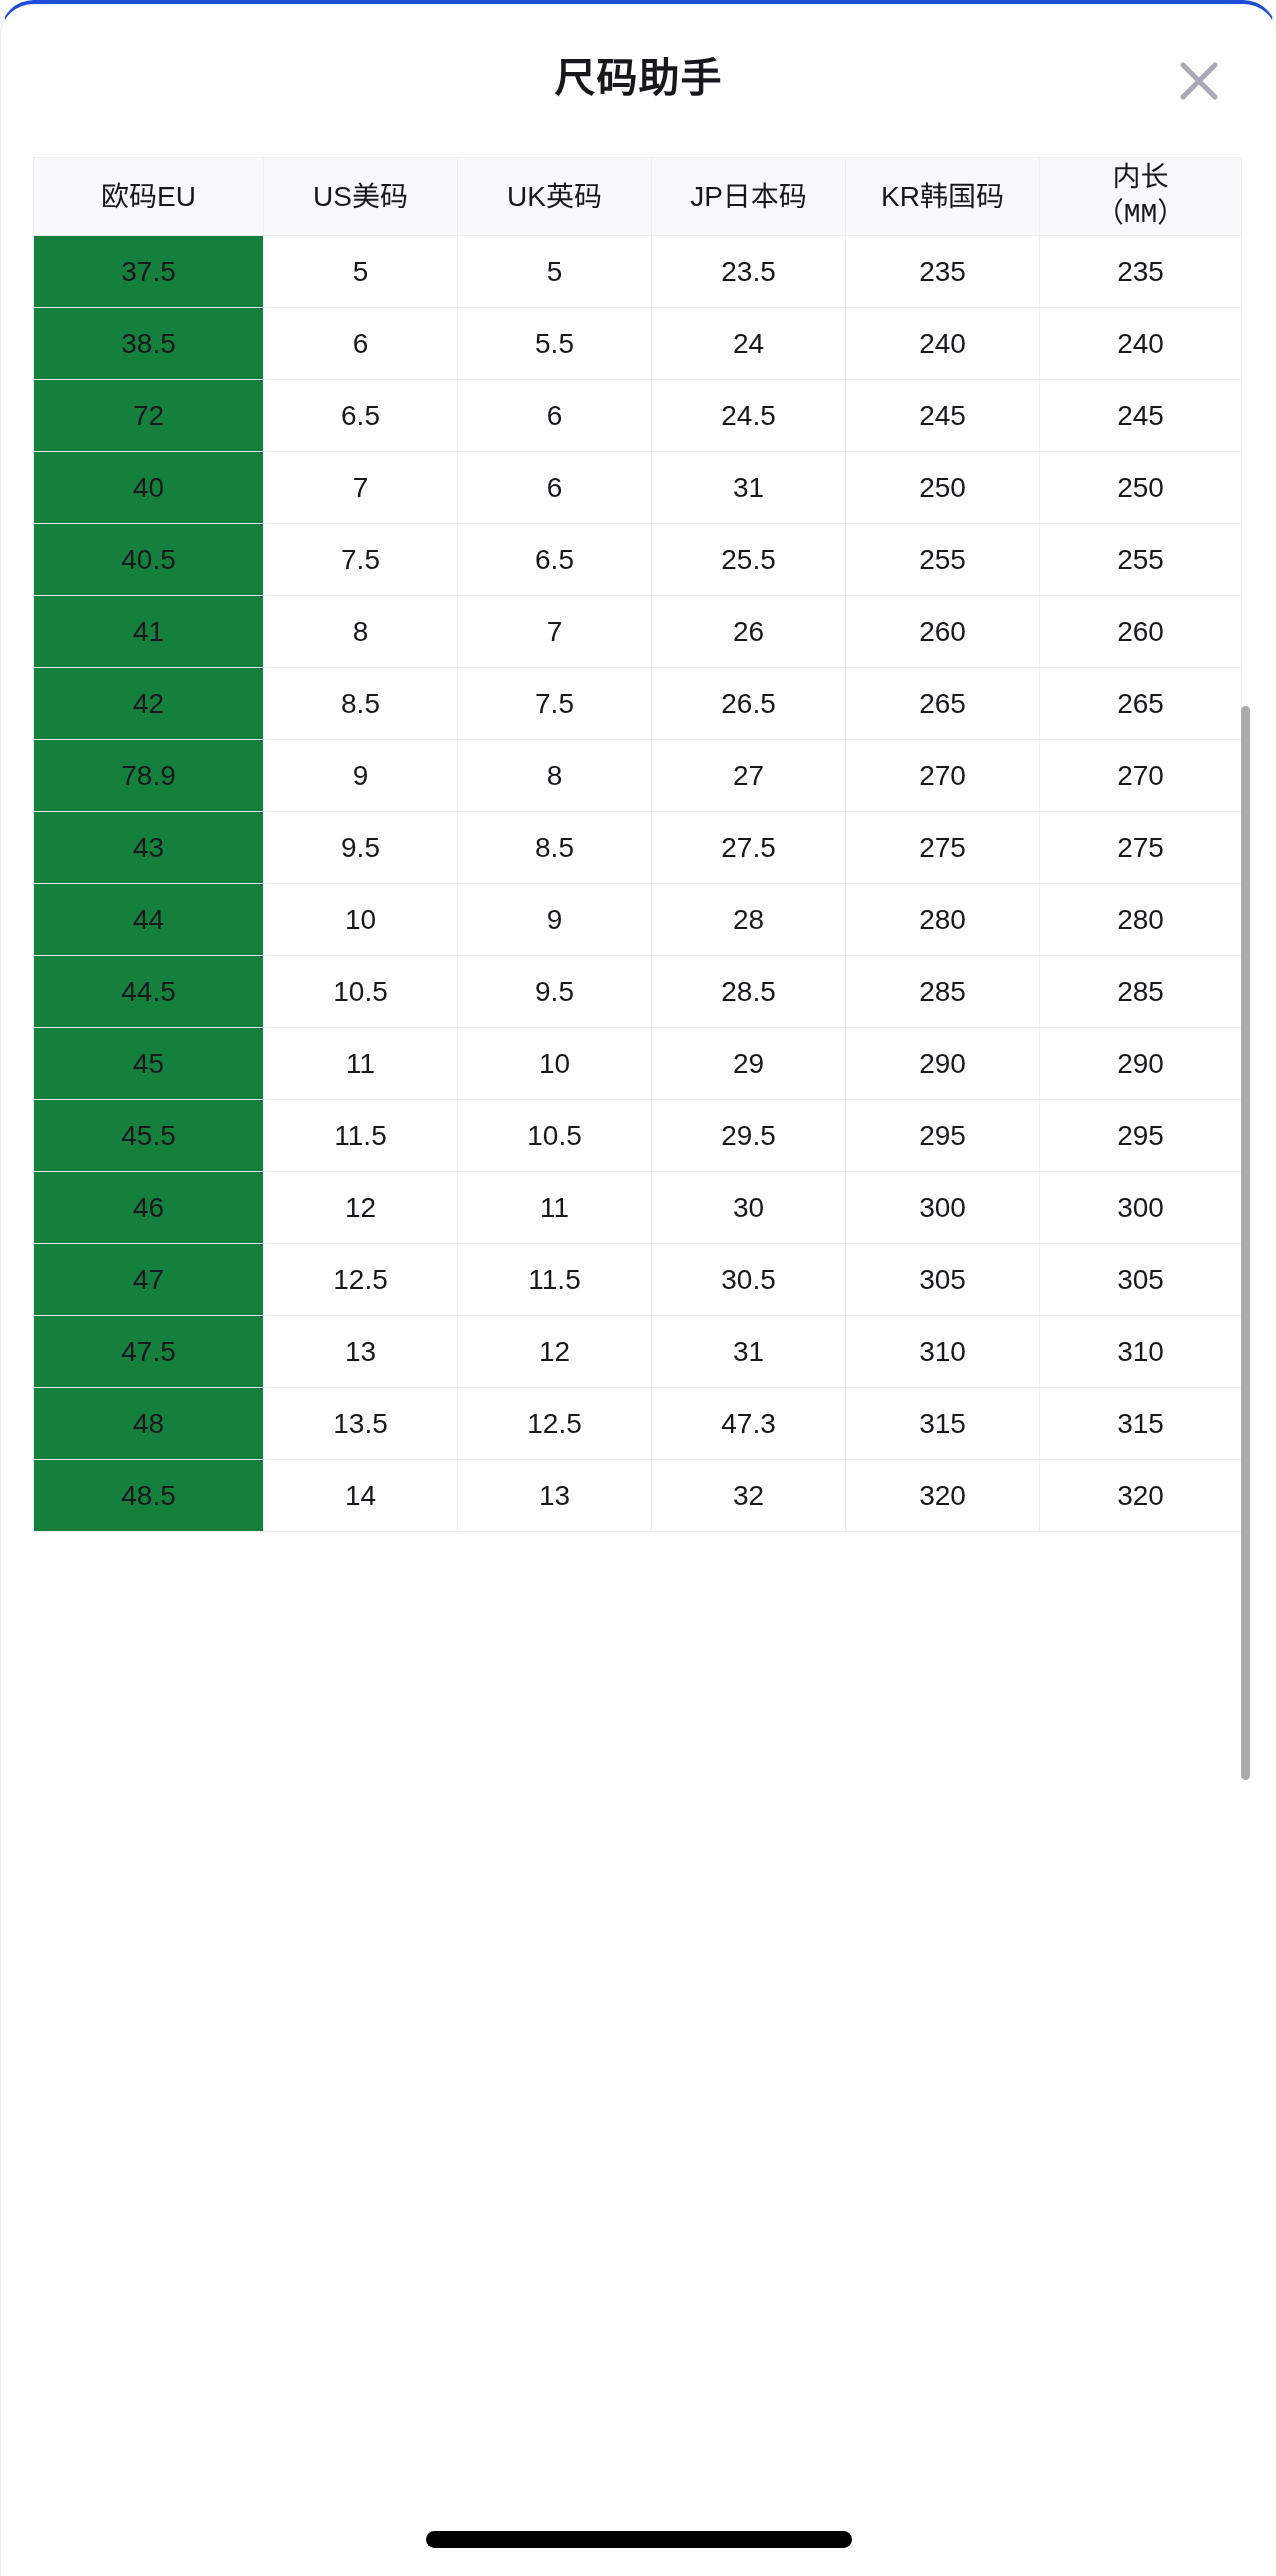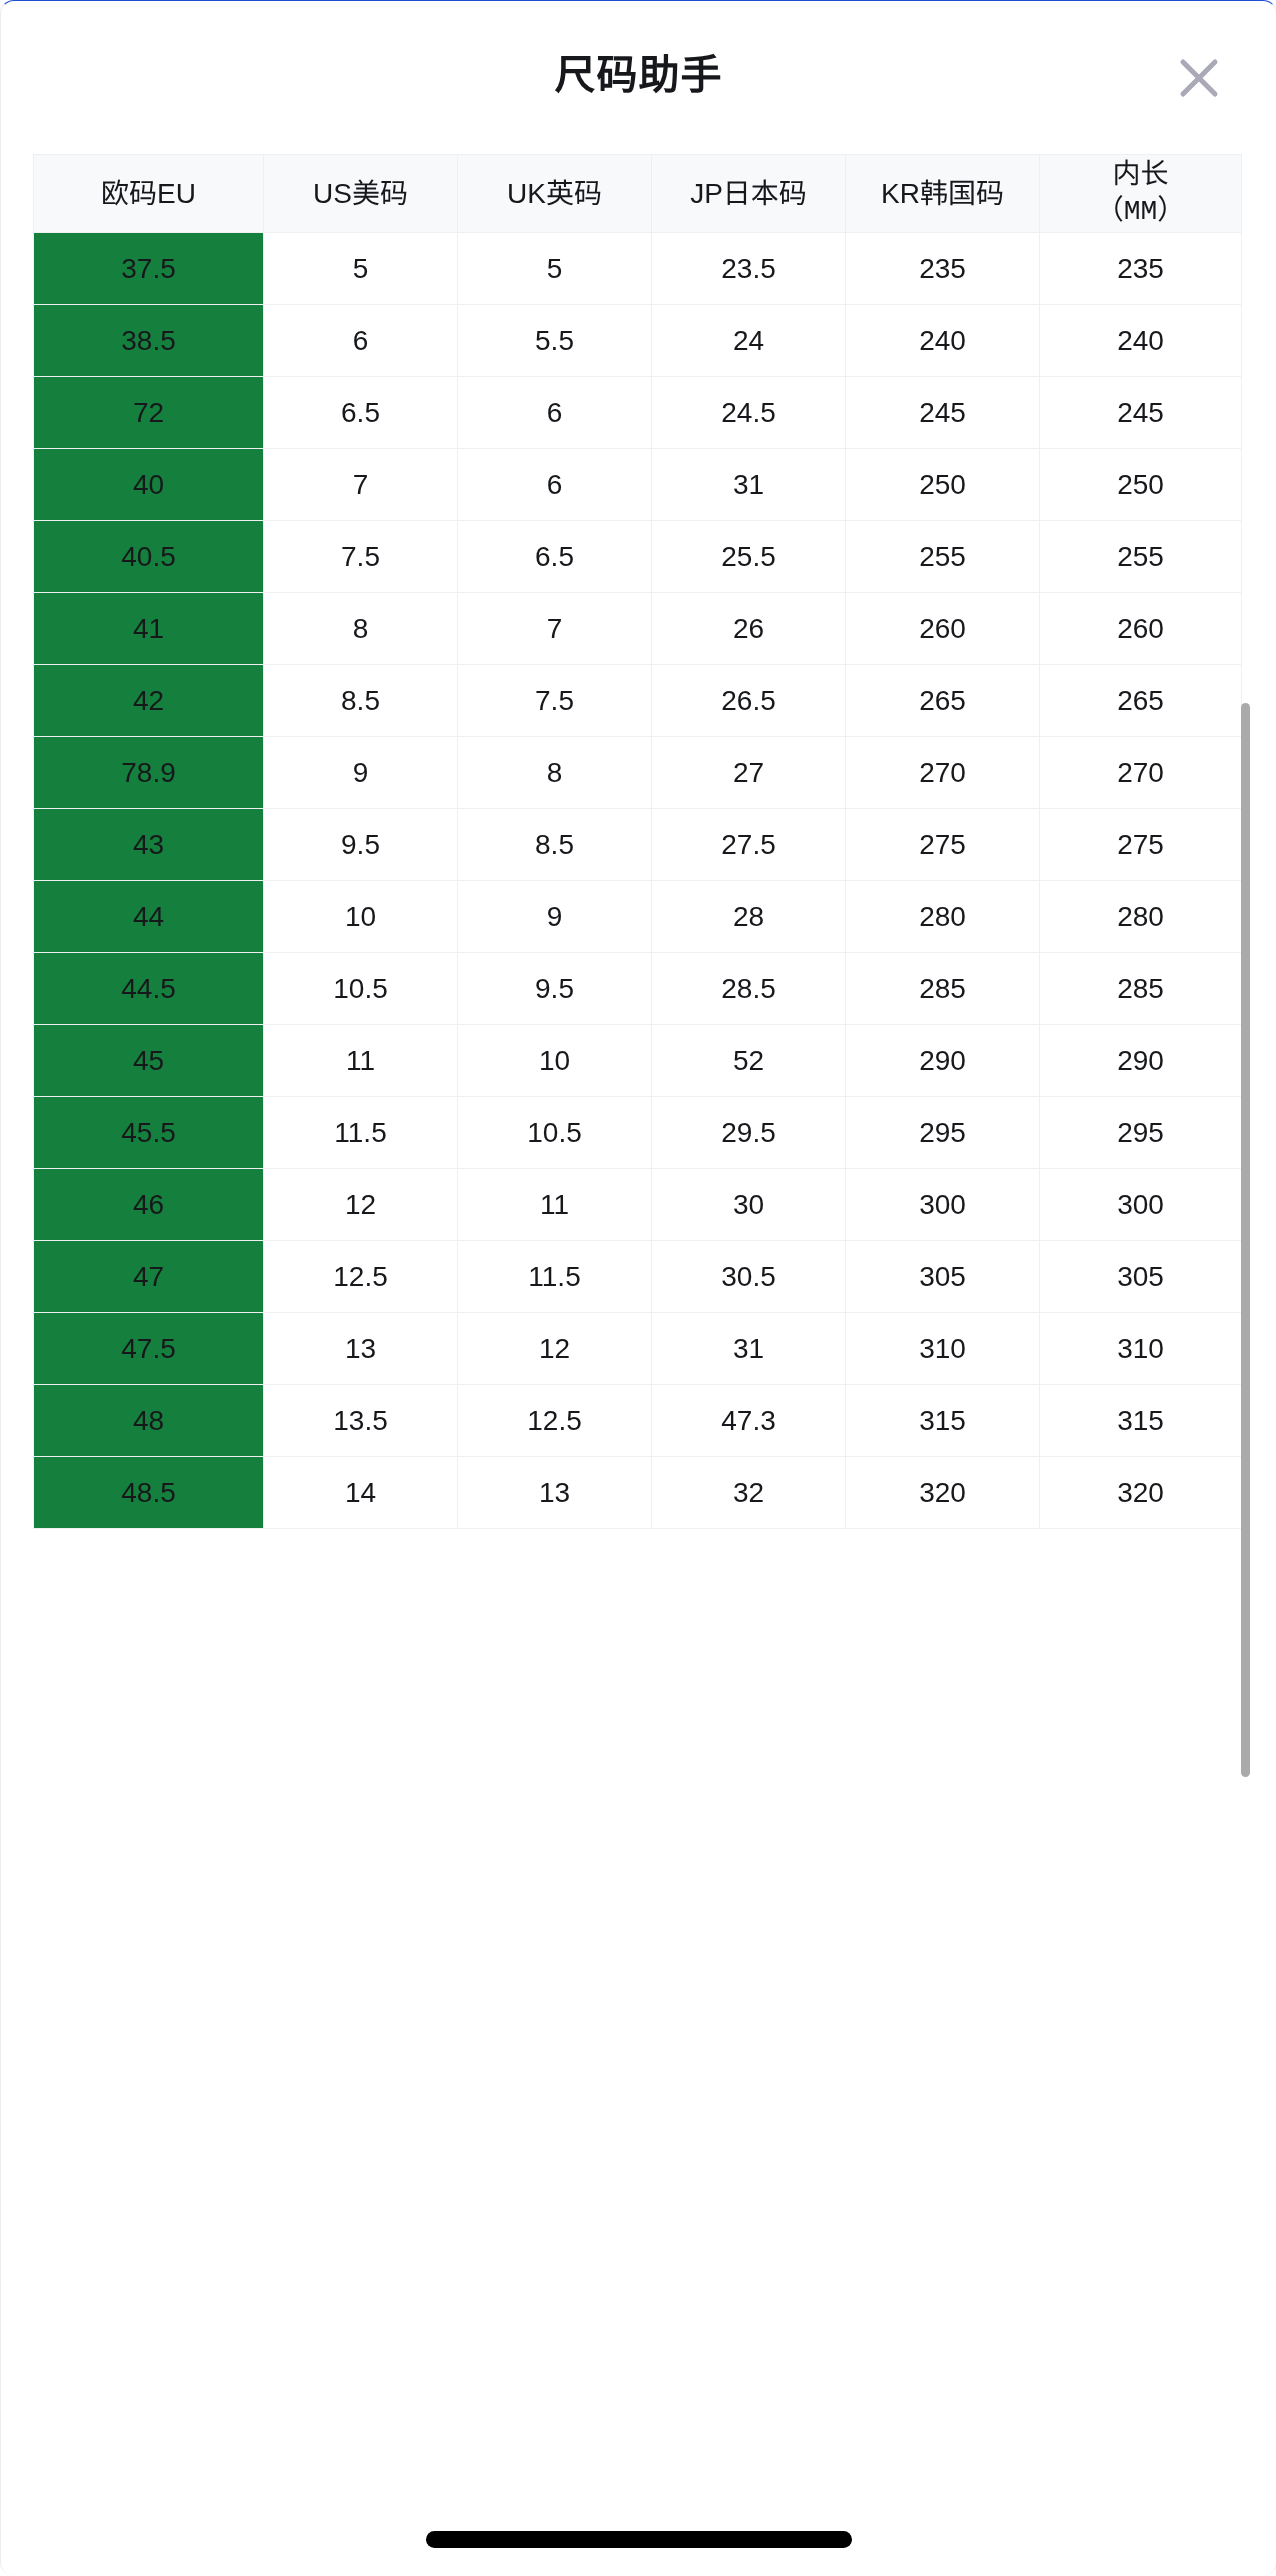--- a/index.html
+++ b/index.html
@@ -24,26 +24,25 @@
   
   .sheet {
     position: absolute;
     left: 0;
     top: 0;
     width: 1277px;
     height: 2576px;
     background: #ffffff;
     border-top-left-radius: 34px;
     border-top-right-radius: 34px;
-    border-top: 1px solid #1d4ed8;
+    border-top: 4px solid #1d4ed8;
     border-left: 1px solid #ededf0;
     border-right: 1px solid #ededf0;
     box-sizing: border-box;
     overflow: hidden;
-    border-radius: 14px;
   }
 
   
   .sheet-header {
     position: relative;
     height: 153px;
     width: 100%;
   }
   .sheet-title {
     position: absolute;
@@ -288,21 +287,21 @@
               <td>10.5</td>
               <td>9.5</td>
               <td>28.5</td>
               <td>285</td>
               <td>285</td>
             </tr>
             <tr>
               <td class="first-col">45</td>
               <td>11</td>
               <td>10</td>
-              <td>52</td>
+              <td>29</td>
               <td>290</td>
               <td>290</td>
             </tr>
             <tr>
               <td class="first-col">45.5</td>
               <td>11.5</td>
               <td>10.5</td>
               <td>29.5</td>
               <td>295</td>
               <td>295</td>

